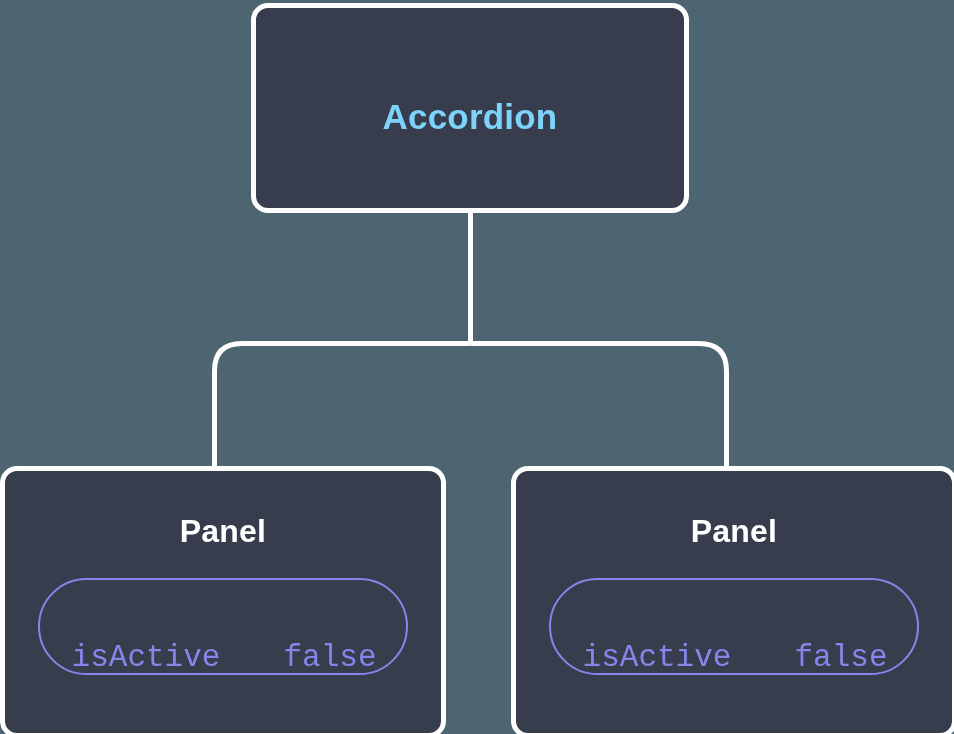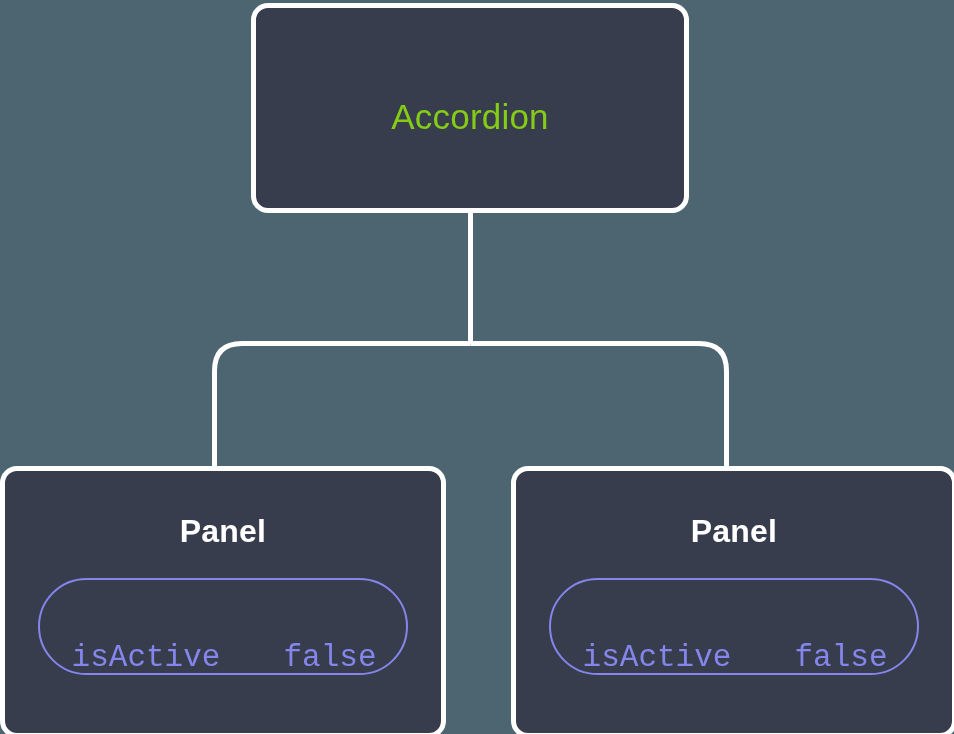--- a/index.html
+++ b/index.html
@@ -47,23 +47,23 @@
 
   
   #node-accordion {
     left: 251px;
     top: 3px;
     width: 438px;
     height: 210px;
     justify-content: center;
   }
   .node-title-root {
-    color: #84cc16;
+    color: #7dd3fc;
     font-size: 35px;
-    font-weight: 400;
+    font-weight: 700;
     letter-spacing: 0.2px;
     line-height: 1;
     margin-top: 16px;
   }
 
   
   .node-panel {
     top: 466px;
     height: 272px;
     justify-content: flex-start;

